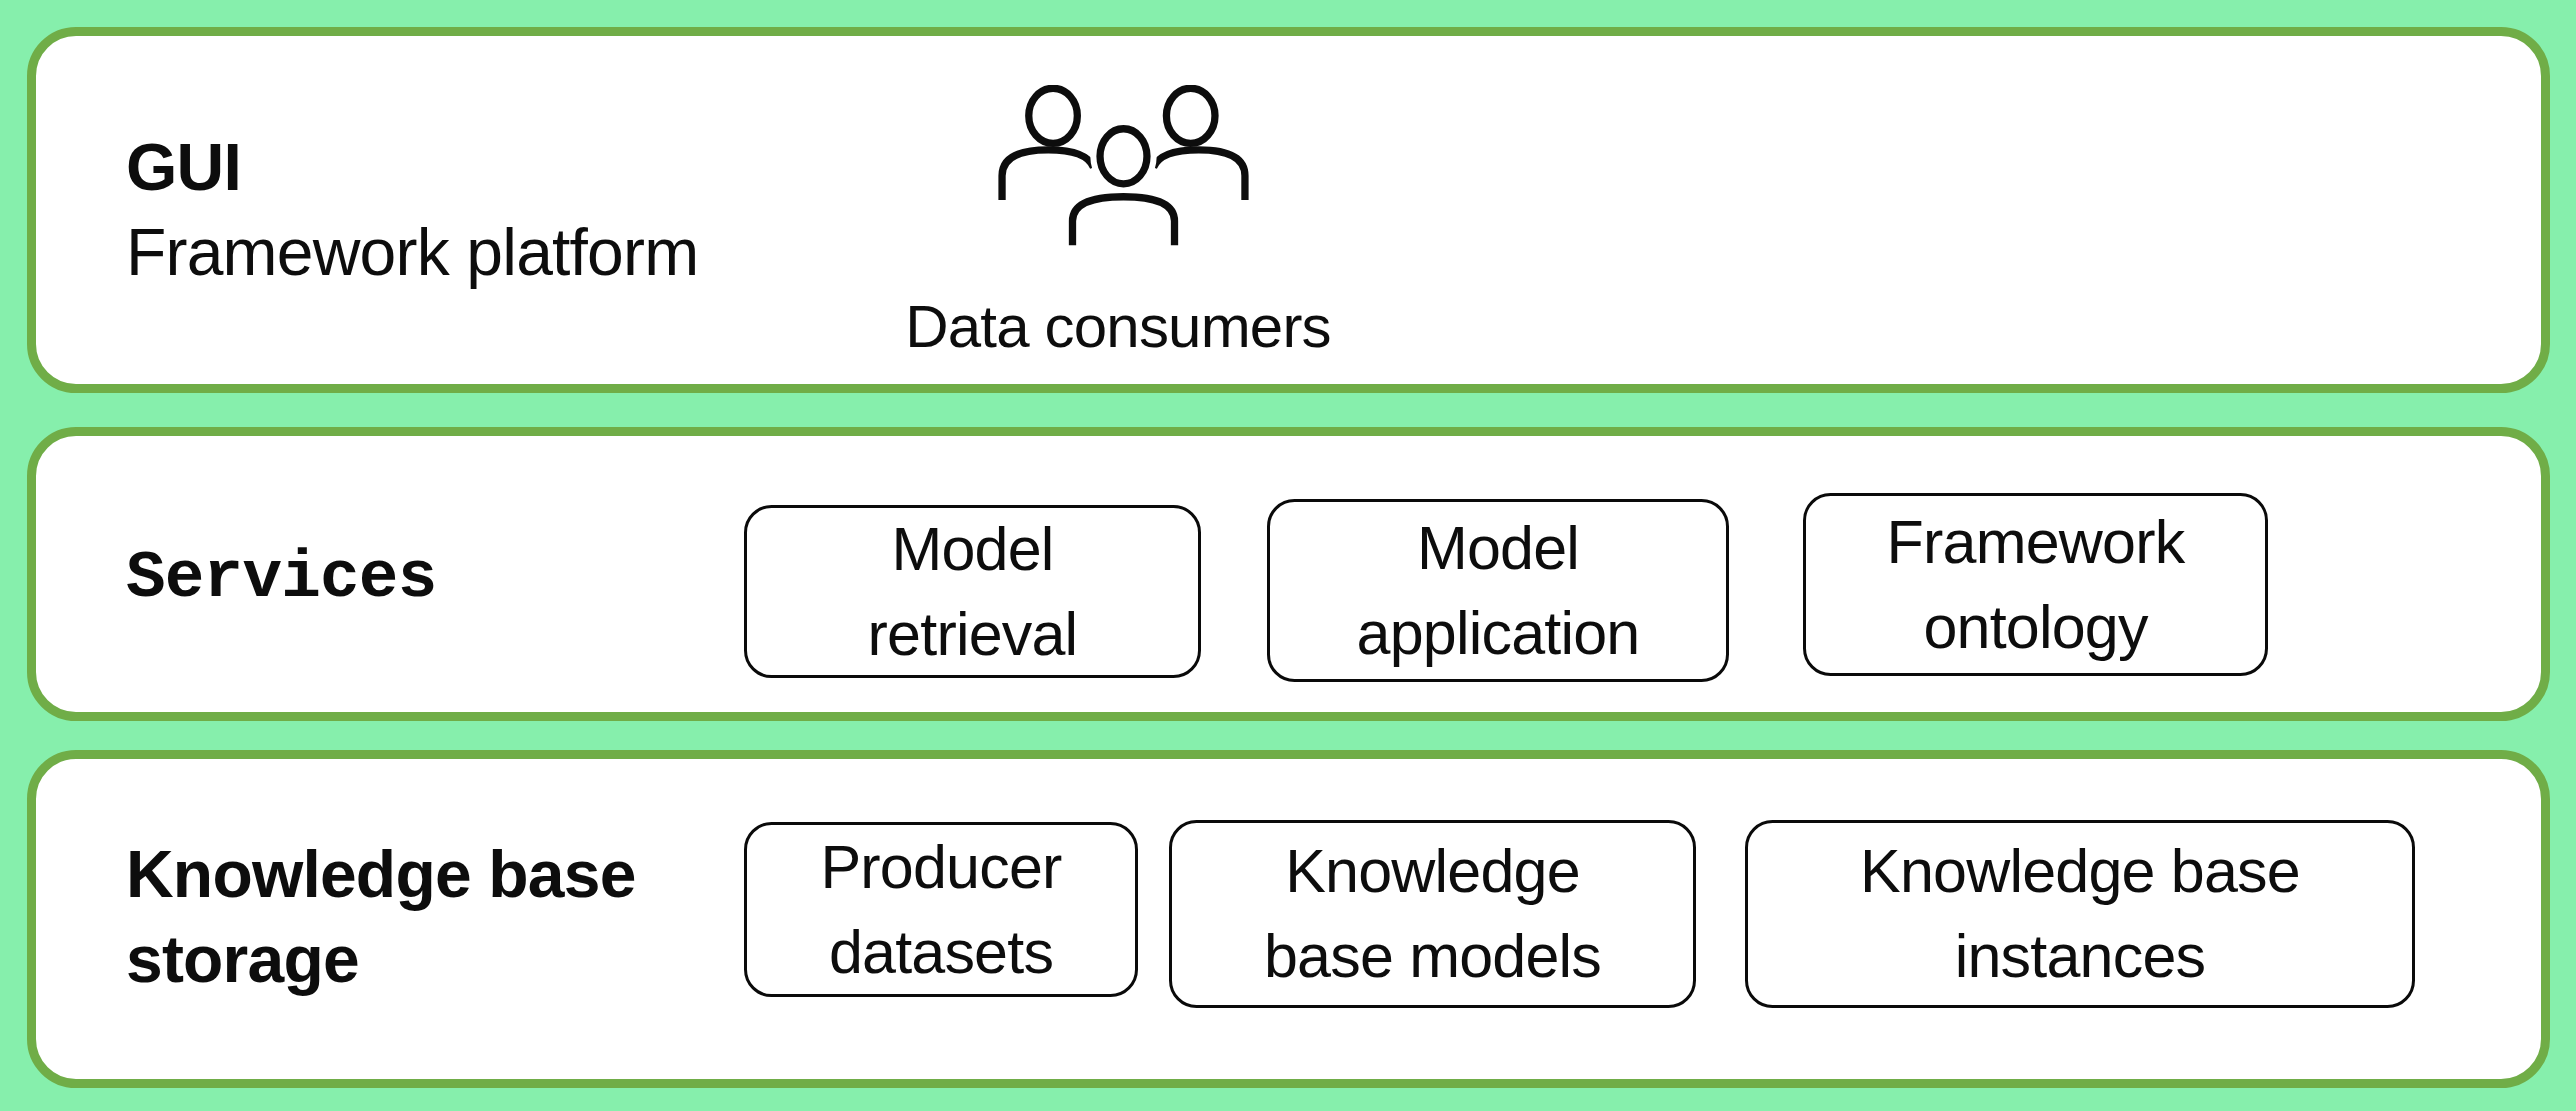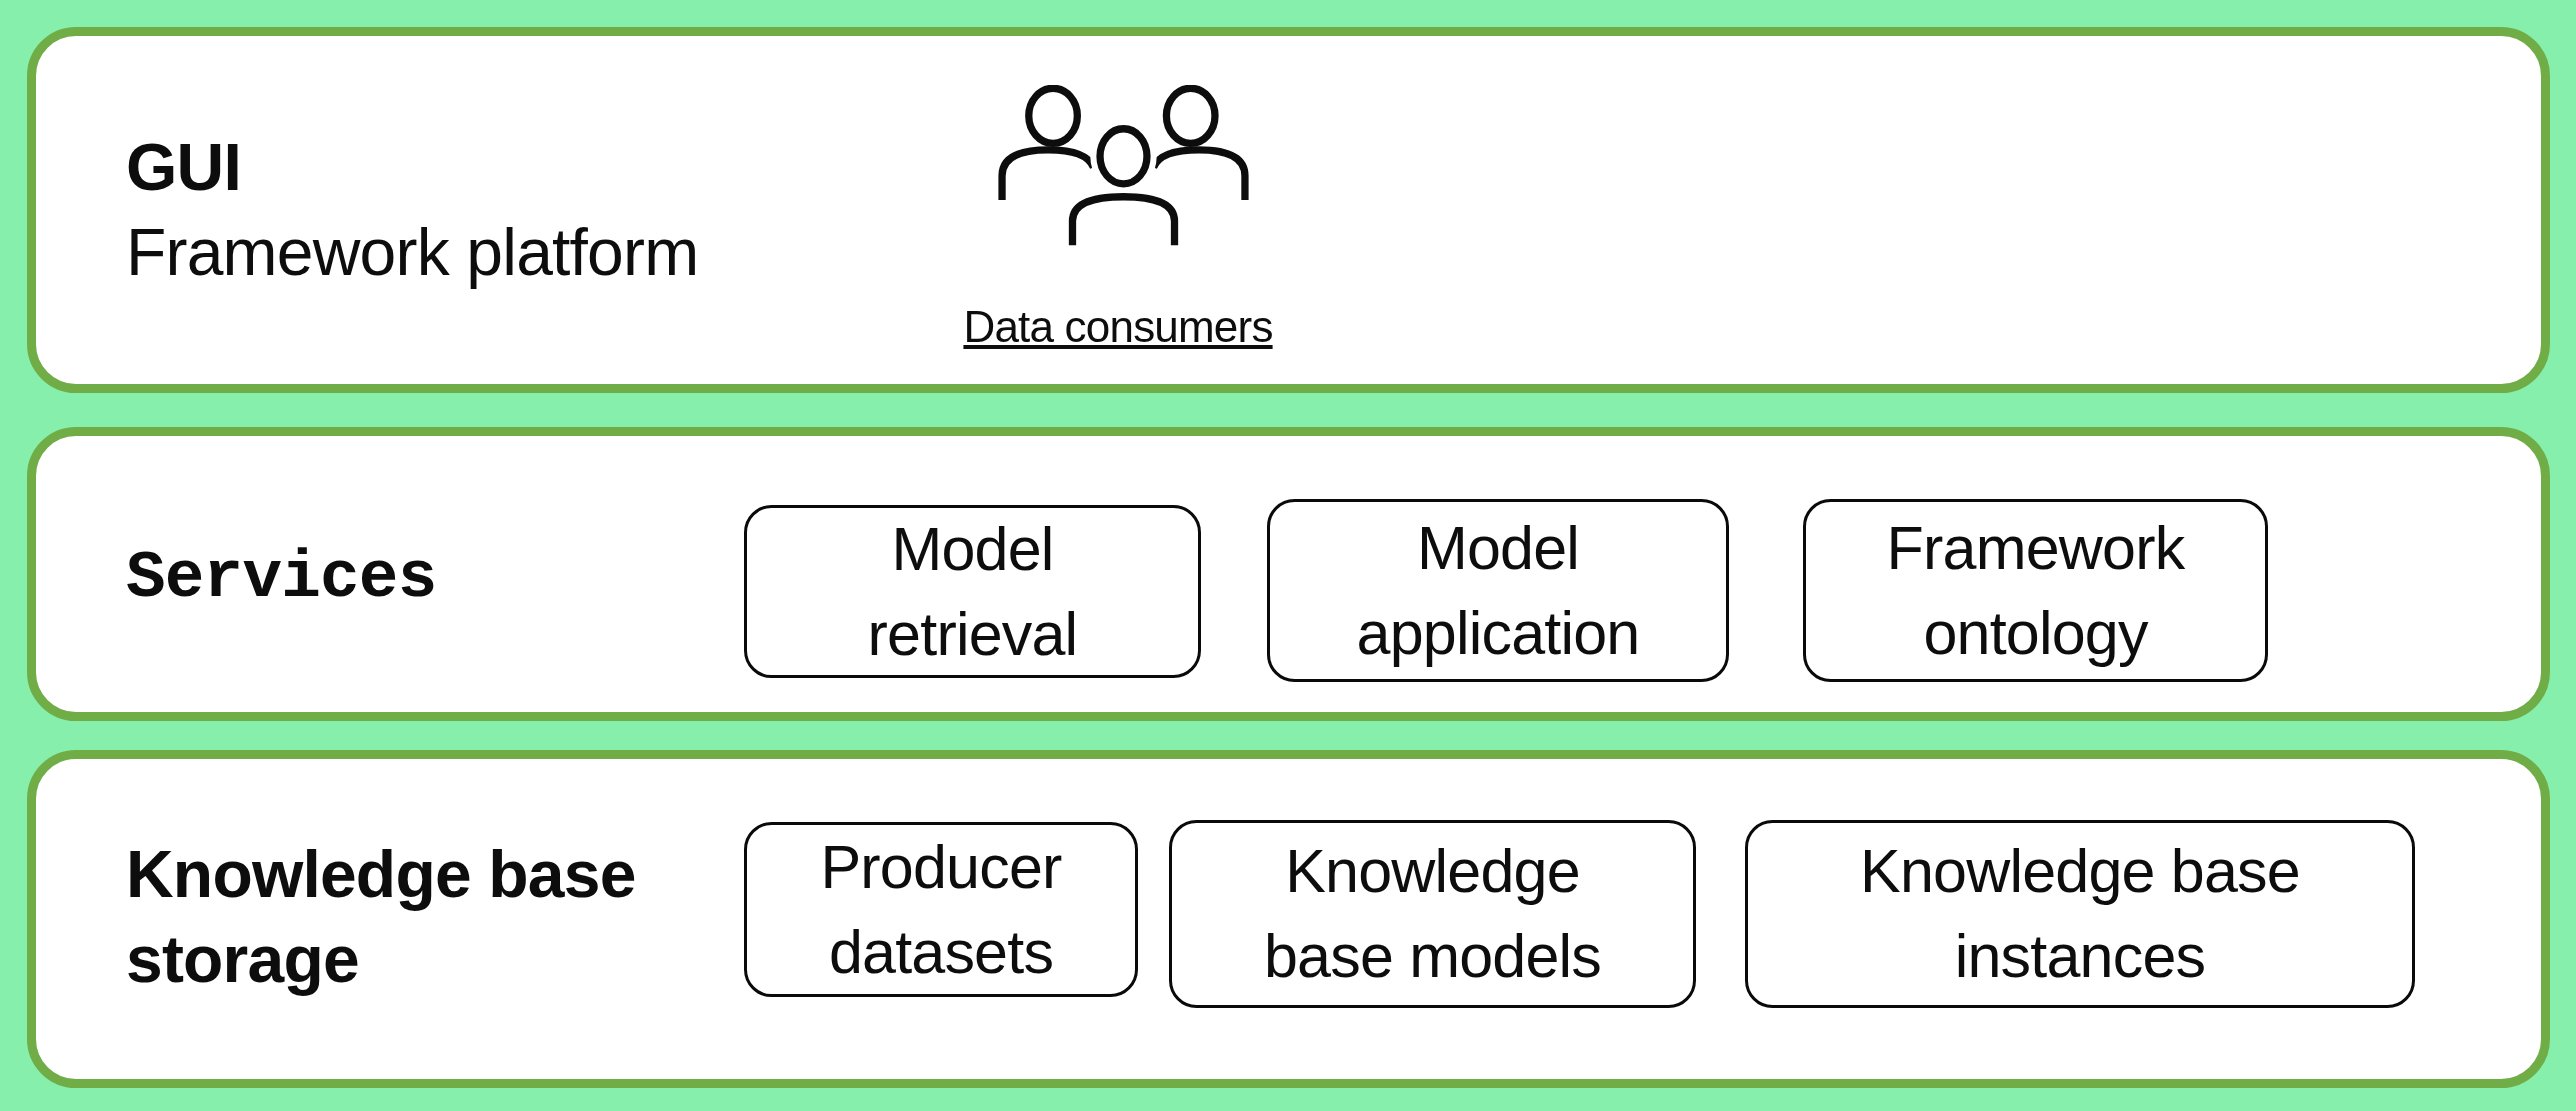--- a/index.html
+++ b/index.html
@@ -39,40 +39,40 @@
   #services-title-block{top:100px;font-family:Liberation Mono, monospace;}
   #storage-title-block{top:73px;}
   .title-line{display:block;}
 
   #people-icon{
     position:absolute;left:962px;top:49px;width:251px;height:162px;
   }
   #gui-caption{
     position:absolute;left:1082px;top:248px;
     transform:translateX(-50%);
-    font-size:44px;font-weight:400;line-height:85px;
-    letter-spacing:-0.8px;white-space:nowrap;color:var(--ink);text-decoration:underline;
+    font-size:60px;font-weight:400;line-height:85px;
+    letter-spacing:-0.8px;white-space:nowrap;color:var(--ink);
   }
 
   .node-box{
     position:absolute;
     border:3.2px solid var(--box-border);
     border-radius:27.5px;
     background:#ffffff;
     box-sizing:border-box;
     display:flex;flex-direction:column;
     align-items:center;justify-content:center;
     text-align:center;
     font-size:61px;line-height:85px;letter-spacing:-0.8px;
     color:var(--ink);white-space:nowrap;
   }
   
   #svc-box-1{left:708px;top:69px;width:457px;height:173px;}
   #svc-box-2{left:1231px;top:63px;width:462px;height:183px;}
-  #svc-box-3{left:1767px;top:63px;width:465px;height:183px;}
+  #svc-box-3{left:1767px;top:57px;width:465px;height:183px;}
   
   #sto-box-1{left:708px;top:63px;width:394px;height:175px;}
   #sto-box-2{left:1133px;top:61px;width:527px;height:188px;}
   #sto-box-3{left:1709px;top:61px;width:670px;height:188px;}
   .box-line{display:block;}
 </style>
 </head>
 <body>
 
 <div id="canvas">

